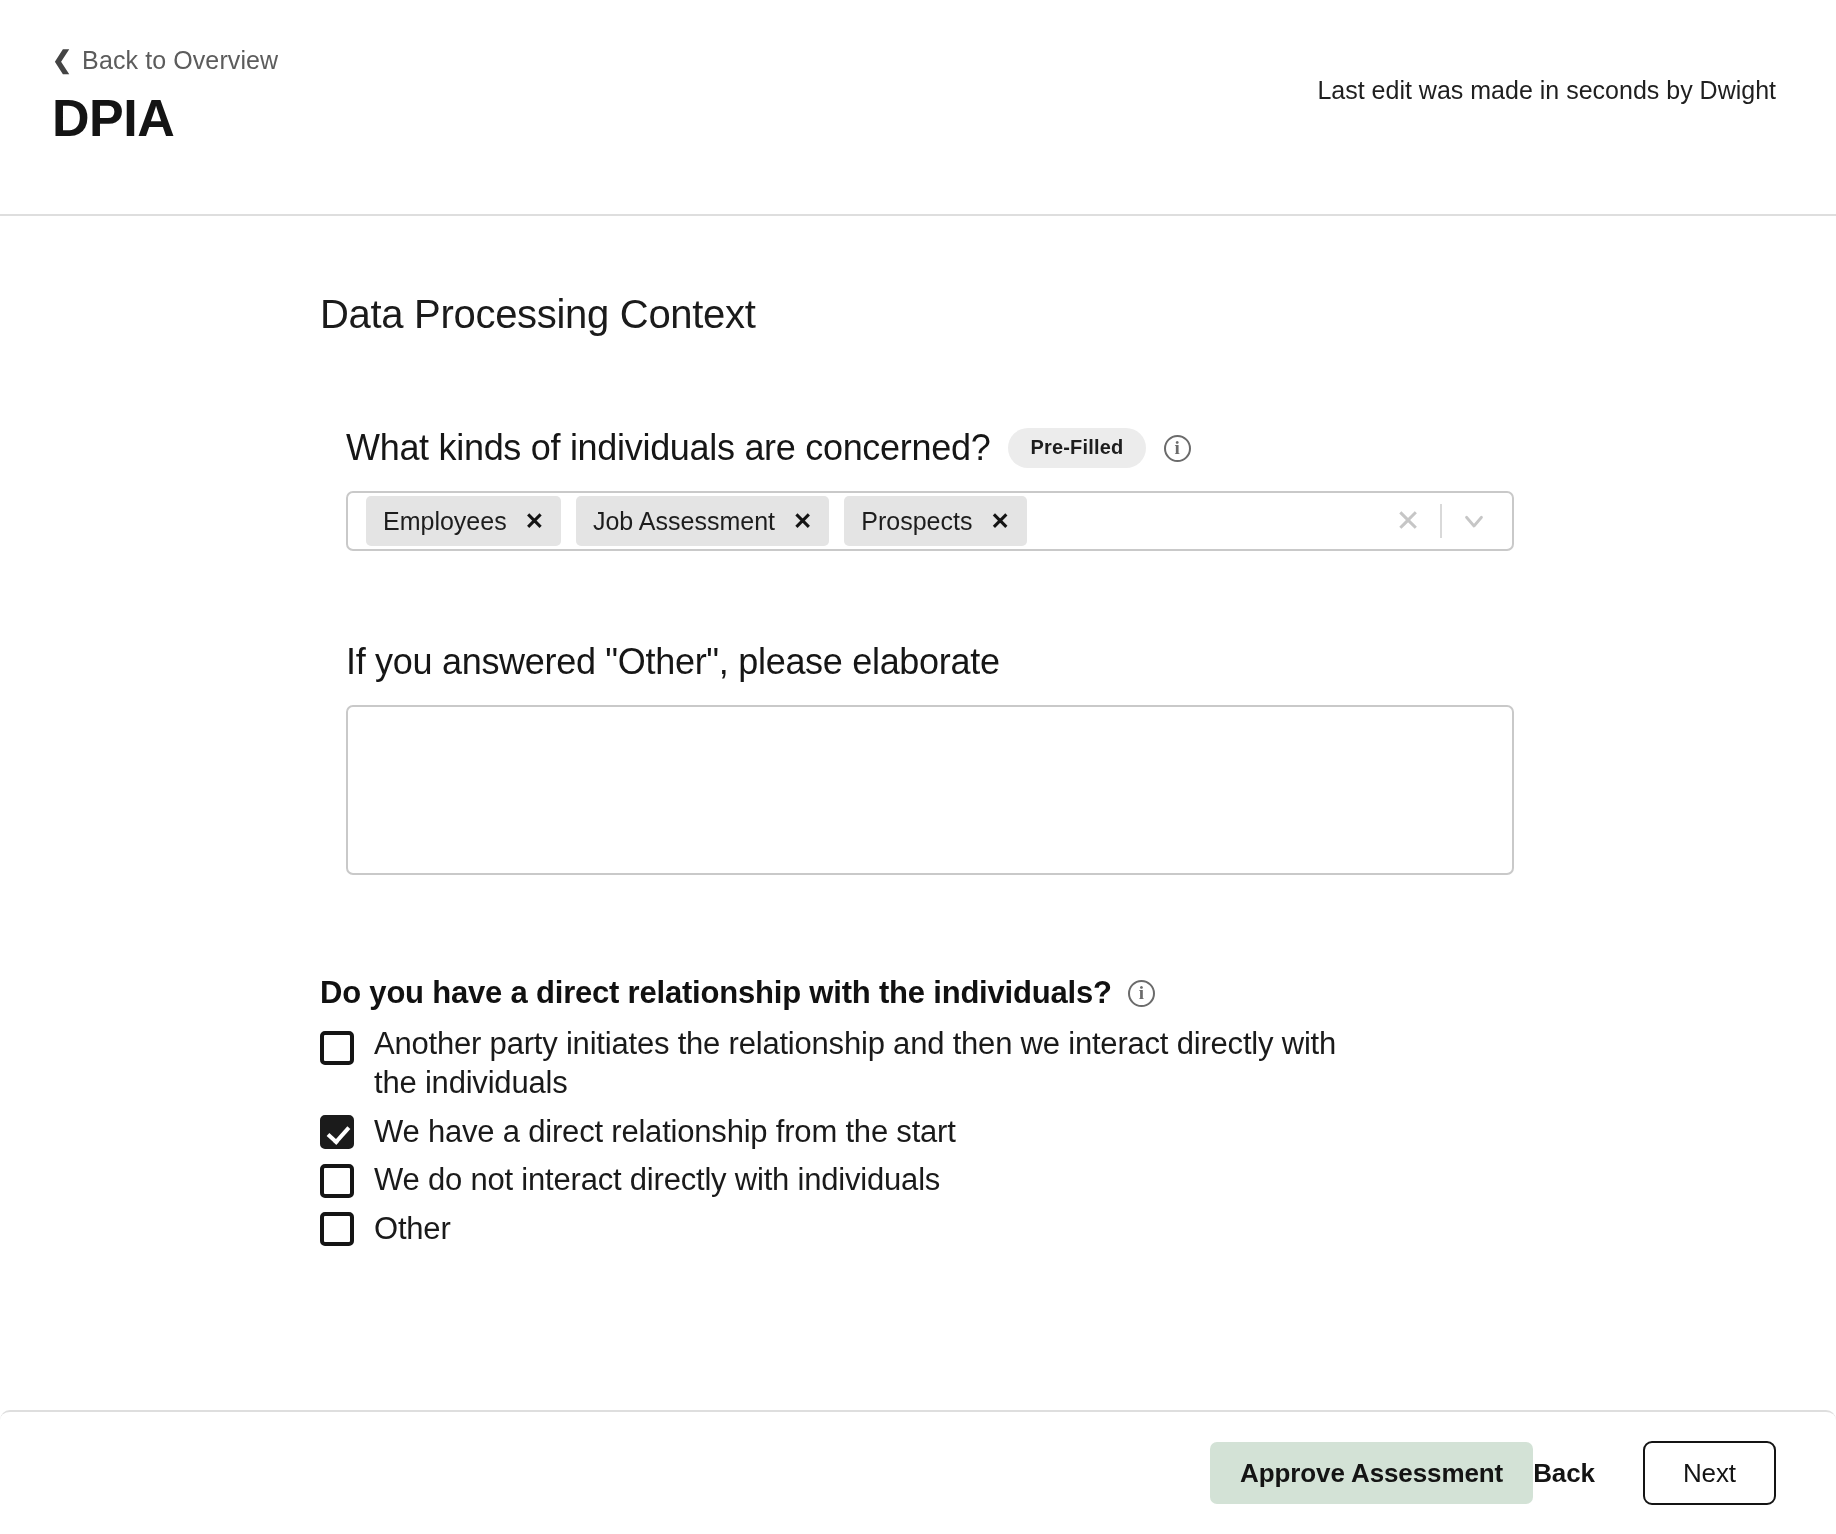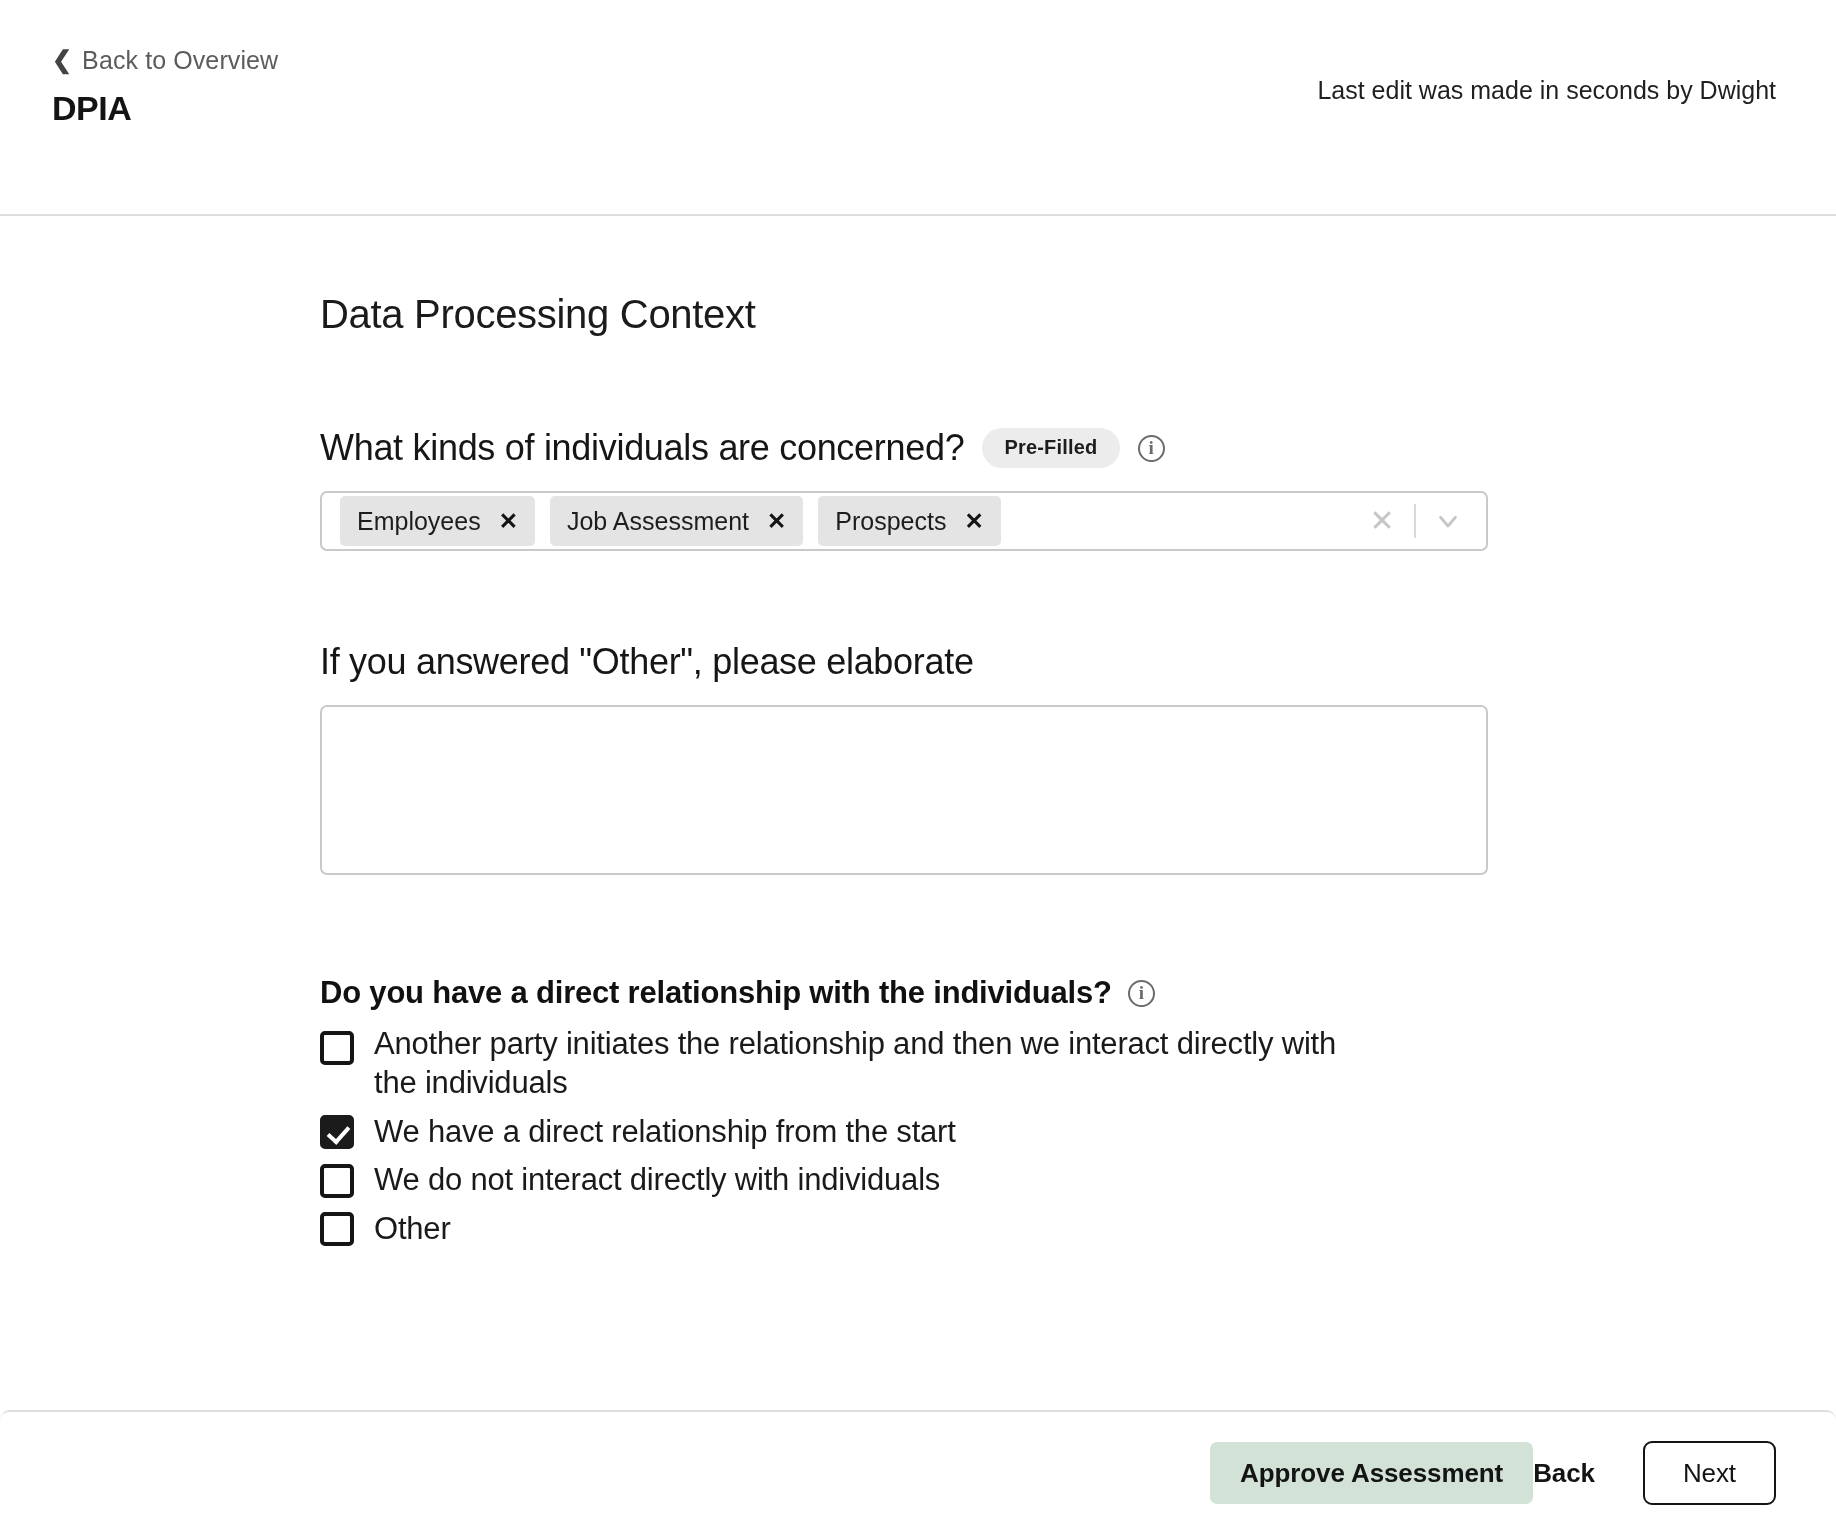--- a/index.html
+++ b/index.html
@@ -46,21 +46,21 @@
     font-size: 24px;
     line-height: 1;
     color: #444;
     font-weight: 600;
     transform: translateY(-1px);
   }
   .back-label { letter-spacing: 0.1px; }
 
   .page-title {
     margin-top: 18px;
-    font-size: 34px;
+    font-size: 52px;
     font-weight: 700;
     letter-spacing: -0.5px;
     color: #141414;
     line-height: 1.05;
   }
 
   .last-edit {
     position: absolute;
     top: 76px;
     right: 60px;
@@ -84,21 +84,21 @@
   }
 
   .section-title {
     font-size: 40px;
     font-weight: 400;
     color: #1b1b1b;
     margin-top: 76px;
     letter-spacing: -0.3px;
   }
 
-  .field-block { margin-top: 90px; }
+  .field-block { margin-top: 90px; margin-left: 26px; }
 
   .q-row {
     display: flex;
     align-items: center;
     gap: 18px;
   }
 
   .q-label {
     font-size: 36px;
     font-weight: 400;

